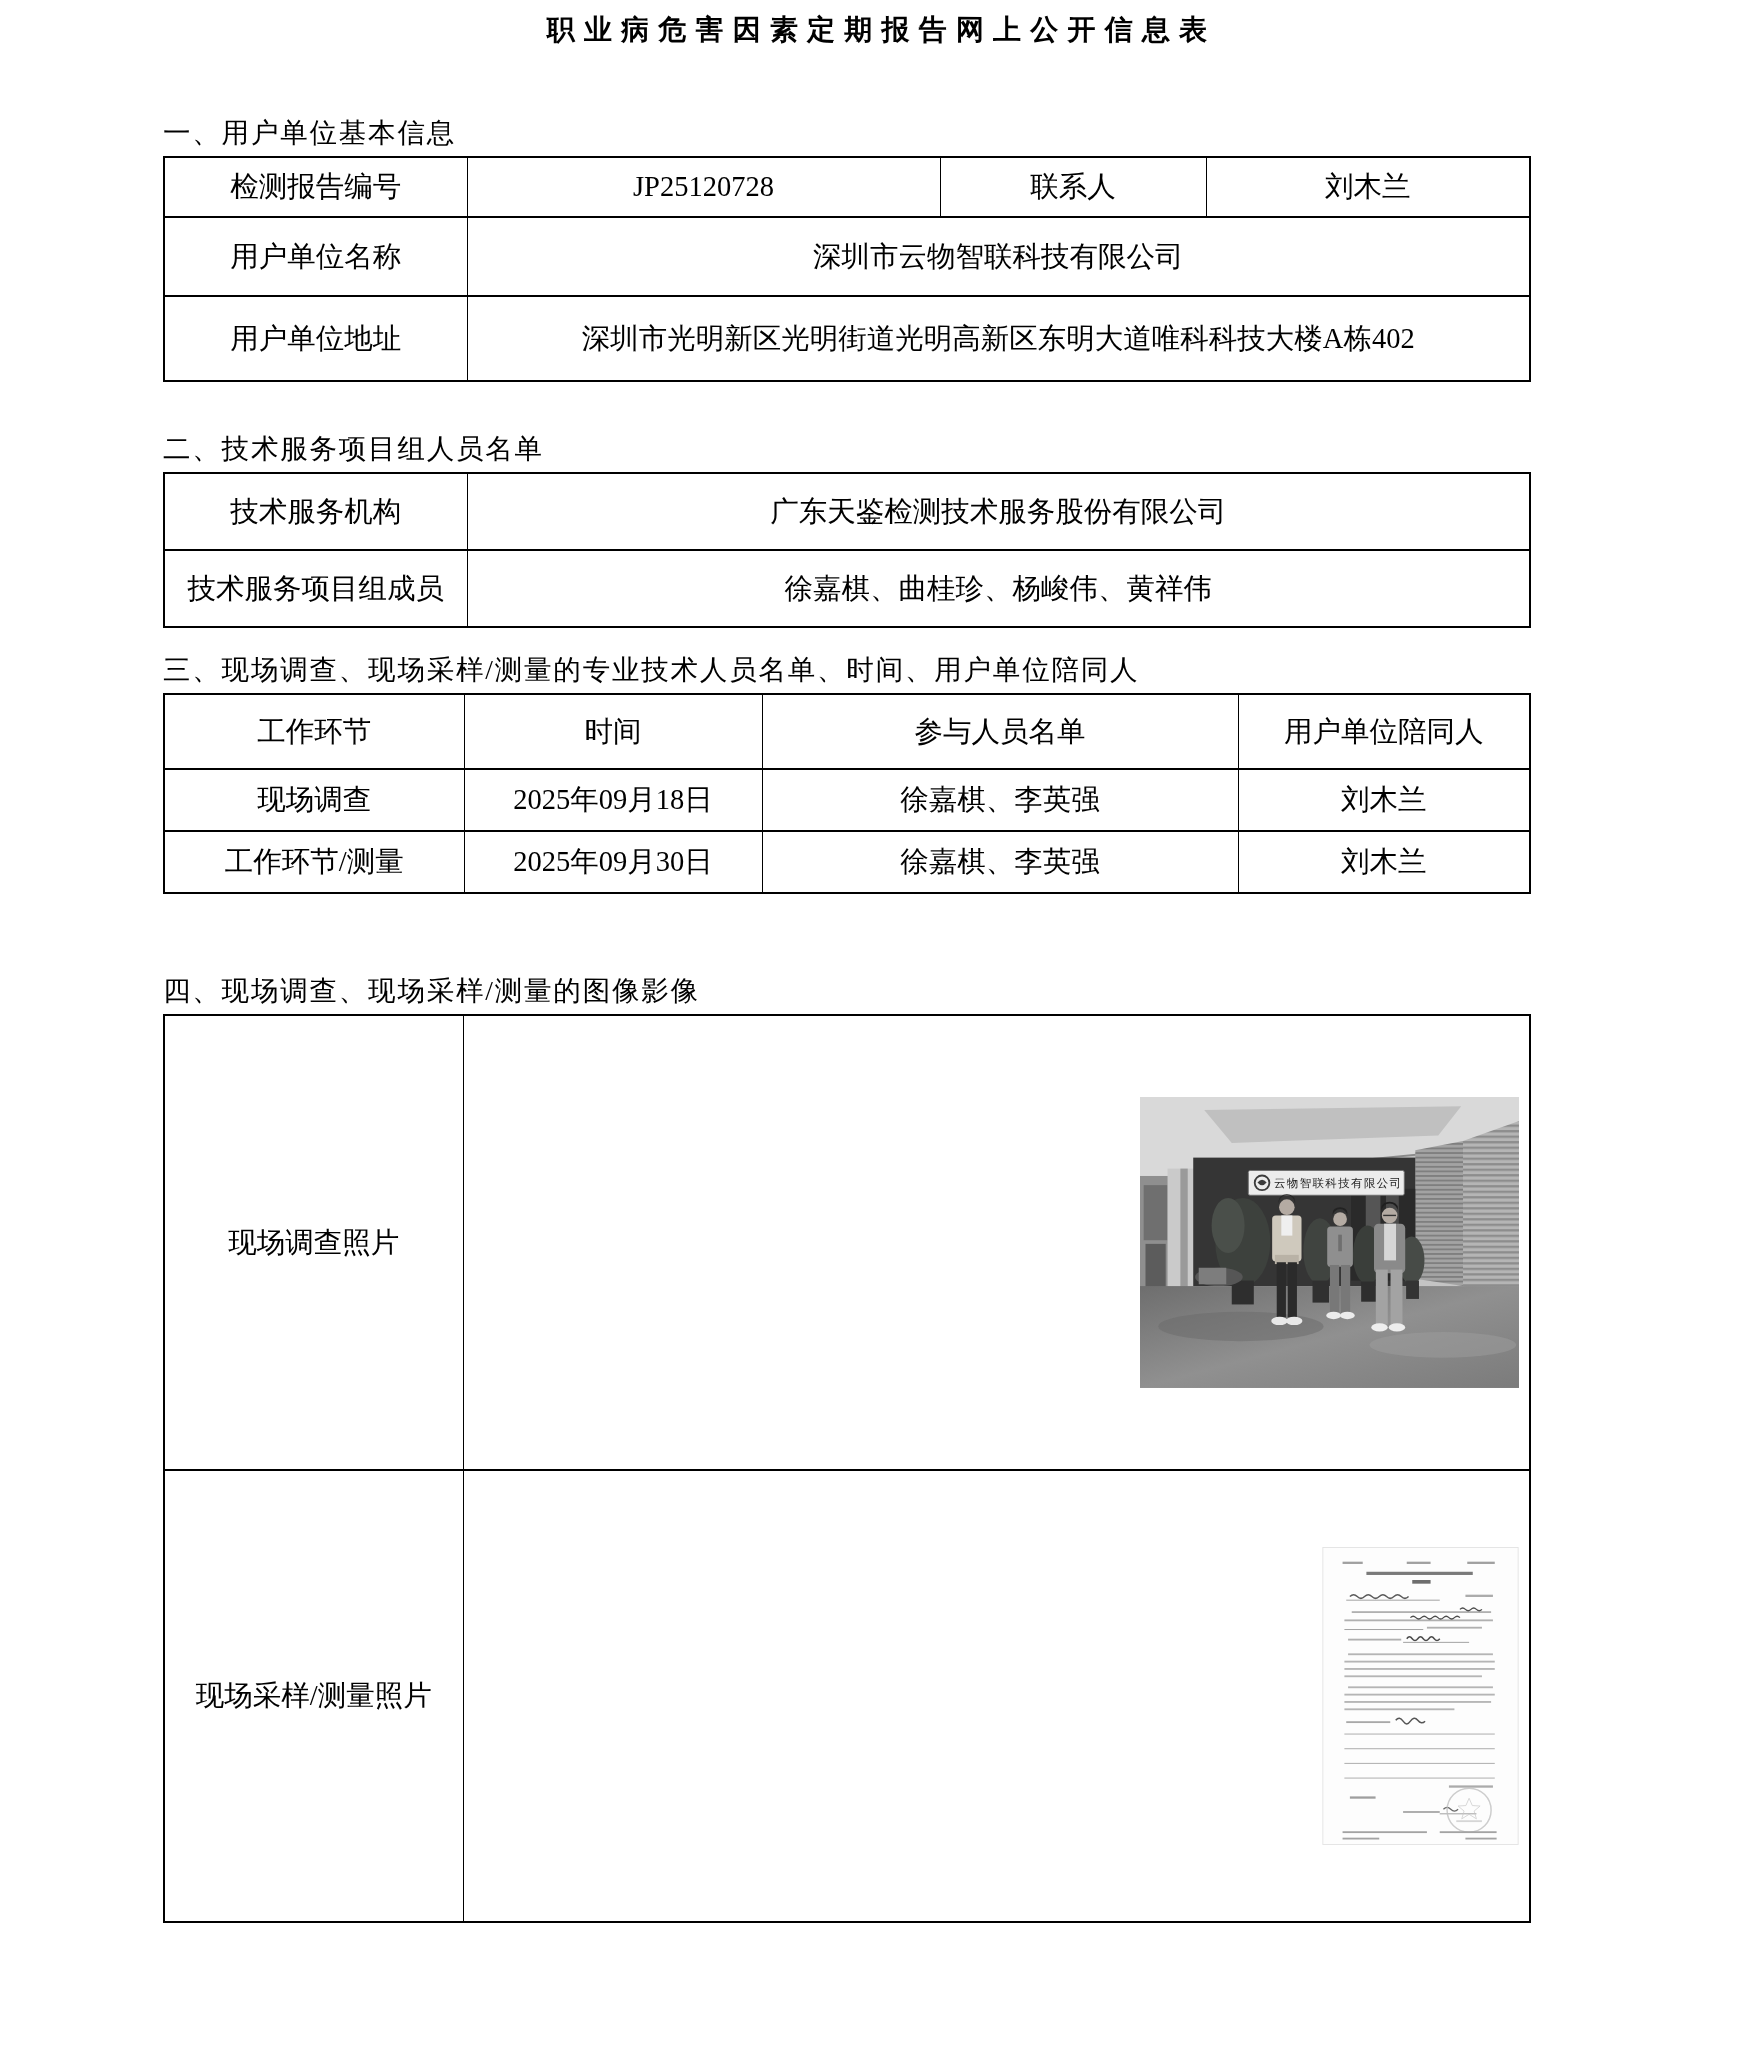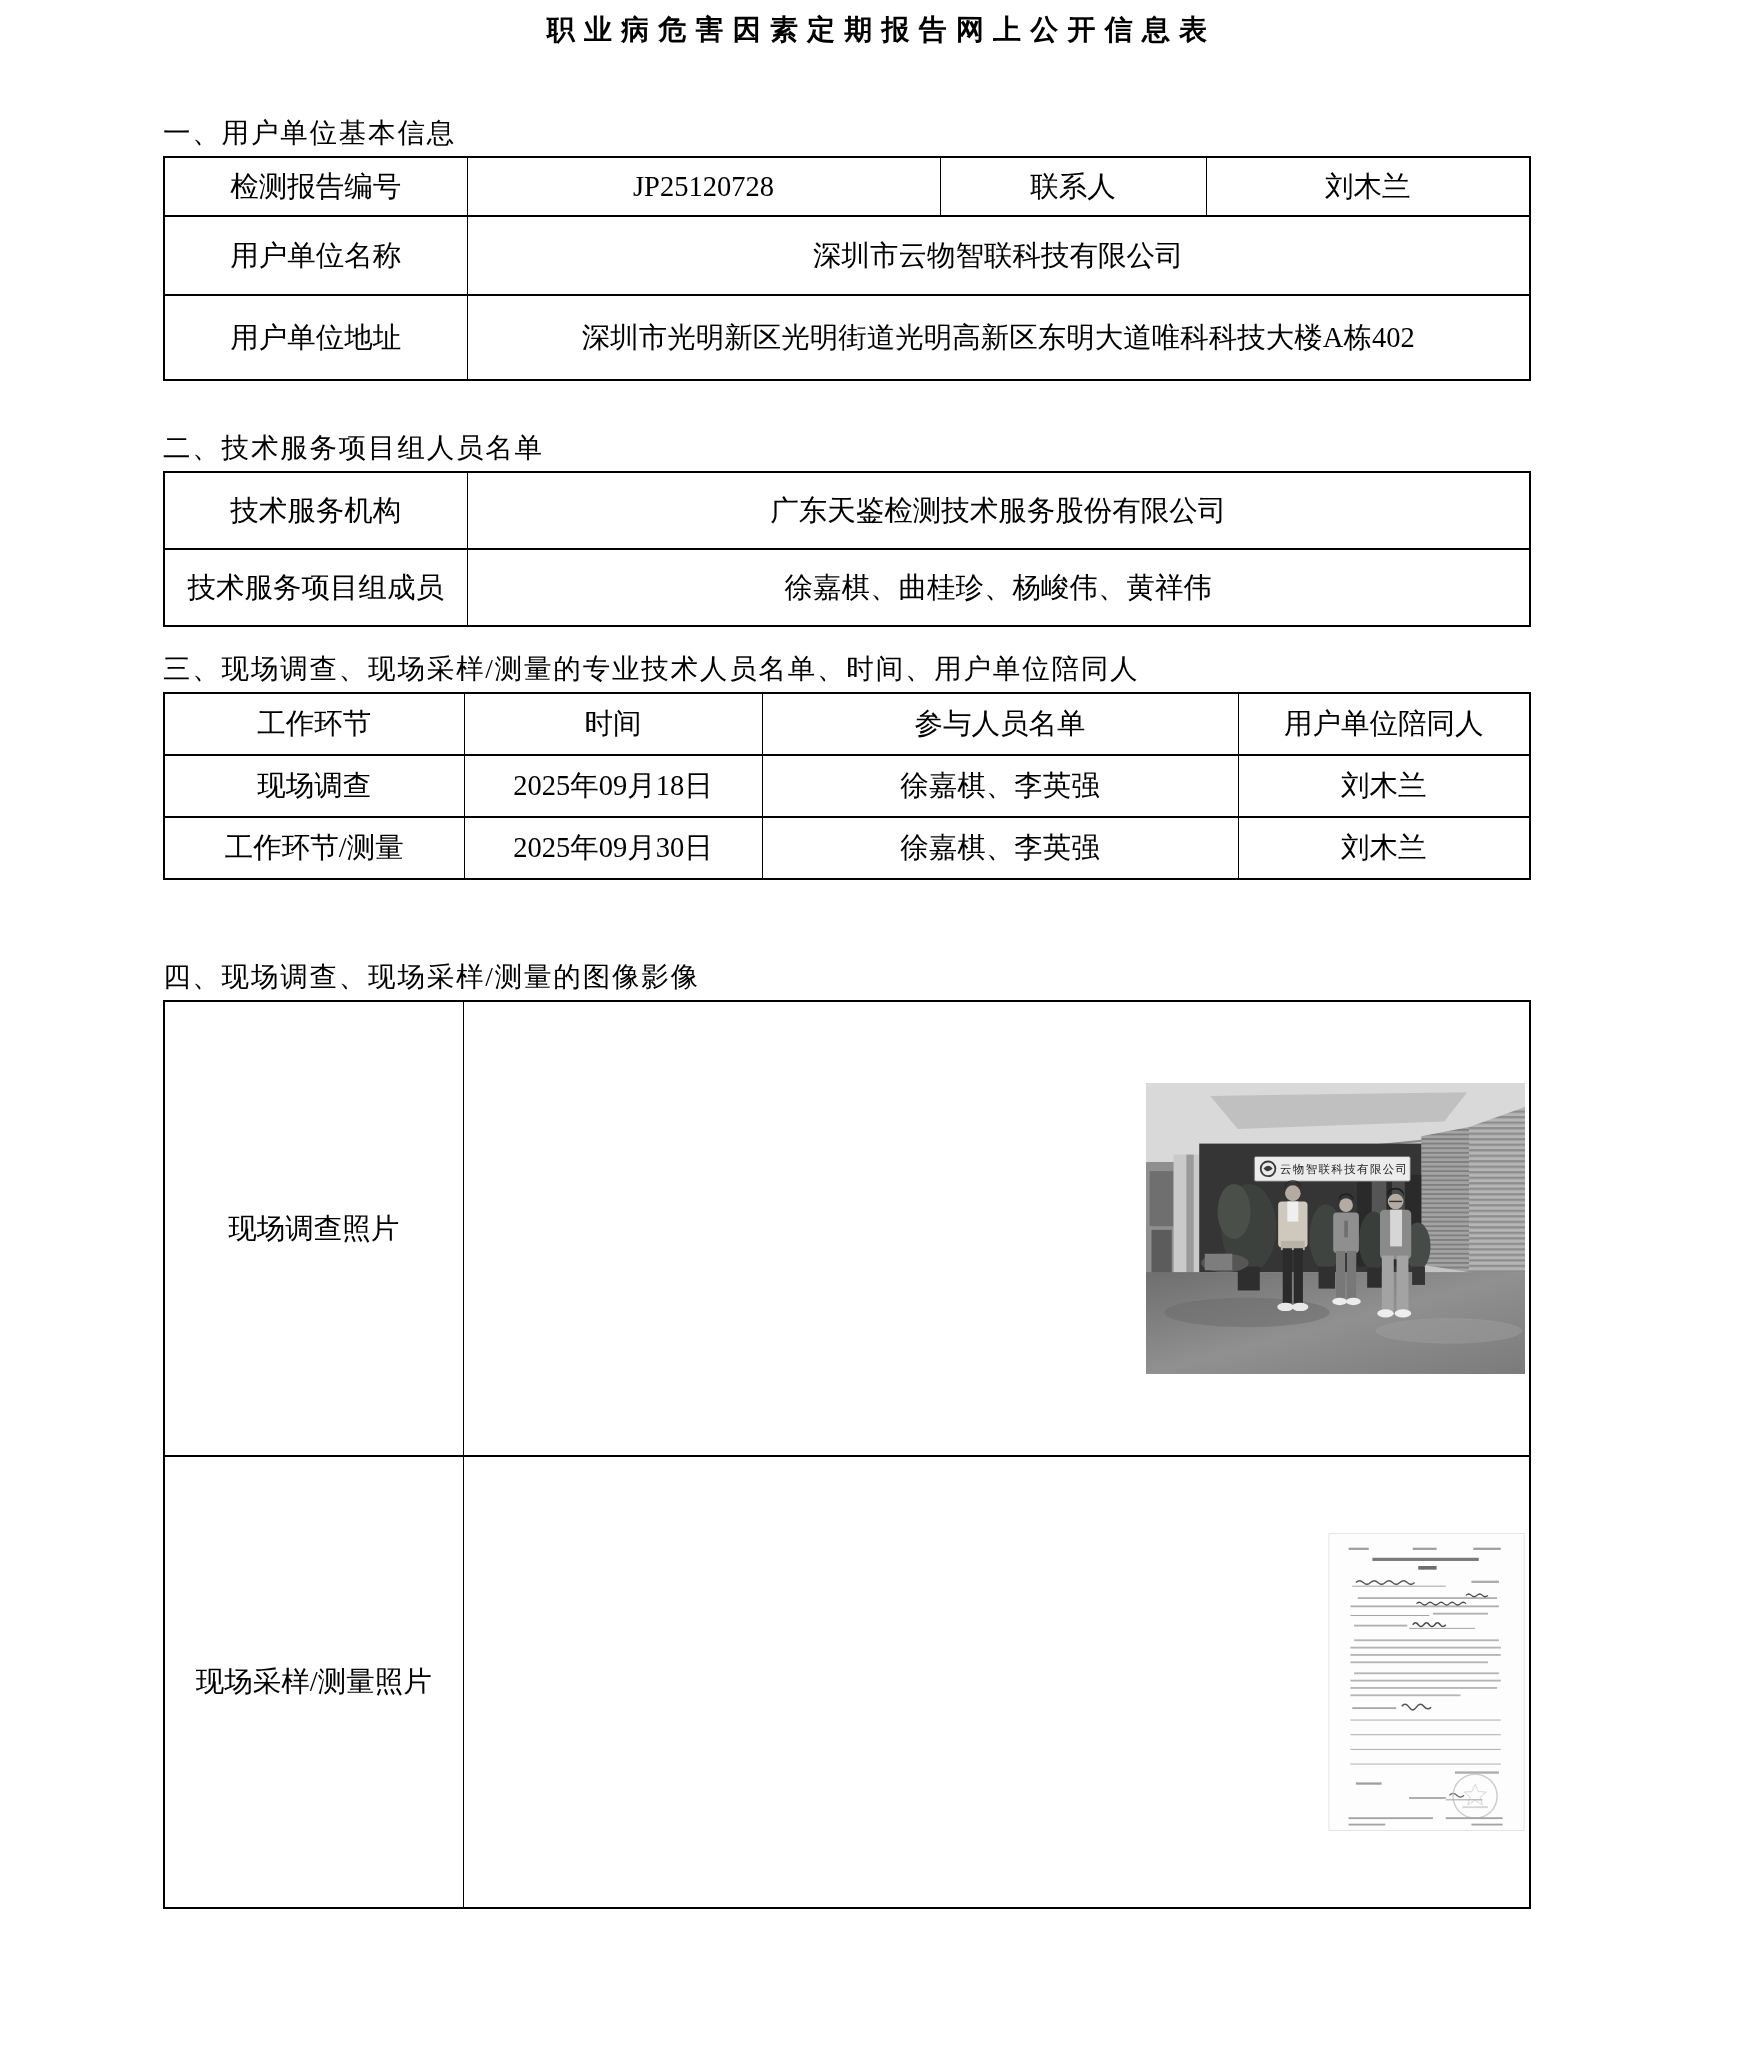--- a/index.html
+++ b/index.html
@@ -43,21 +43,21 @@
     width: 1366px;
     border-collapse: collapse;
     table-layout: fixed;
     border: 2.8px solid #000;
   }
   table.tbl td {
     border: 1.8px solid #000;
     text-align: center;
     vertical-align: middle;
     font-size: 28.5px;
-    padding: 4px;
+    padding: 10px;
     overflow: hidden;
   }
   table.tbl tr.hr td { border-bottom-width: 2.8px; }
   .photo-cell { vertical-align: middle; }
   .photo-wrap { display: flex; justify-content: flex-end; align-items: center; }
   svg { display: block; }
 </style>
 </head>
 <body>
 
@@ -113,21 +113,21 @@
 
     <div class="sec-heading s3">三、现场调查、现场采样/测量的专业技术人员名单、时间、用户单位陪同人</div>
     <table class="tbl">
       <colgroup>
           <col style="width:300px">
           <col style="width:298px">
           <col style="width:476px">
           <col style="width:292px">
         </colgroup>
       <tbody>
-          <tr class="hr" style="height:62px">
+          <tr class="hr" style="height:75px">
         <td>工作环节</td>
         <td>时间</td>
         <td>参与人员名单</td>
         <td>用户单位陪同人</td>
       </tr>
       <tr class="hr" style="height:62px">
         <td>现场调查</td>
         <td>2025年09月18日</td>
         <td>徐嘉棋、李英强</td>
         <td>刘木兰</td>

